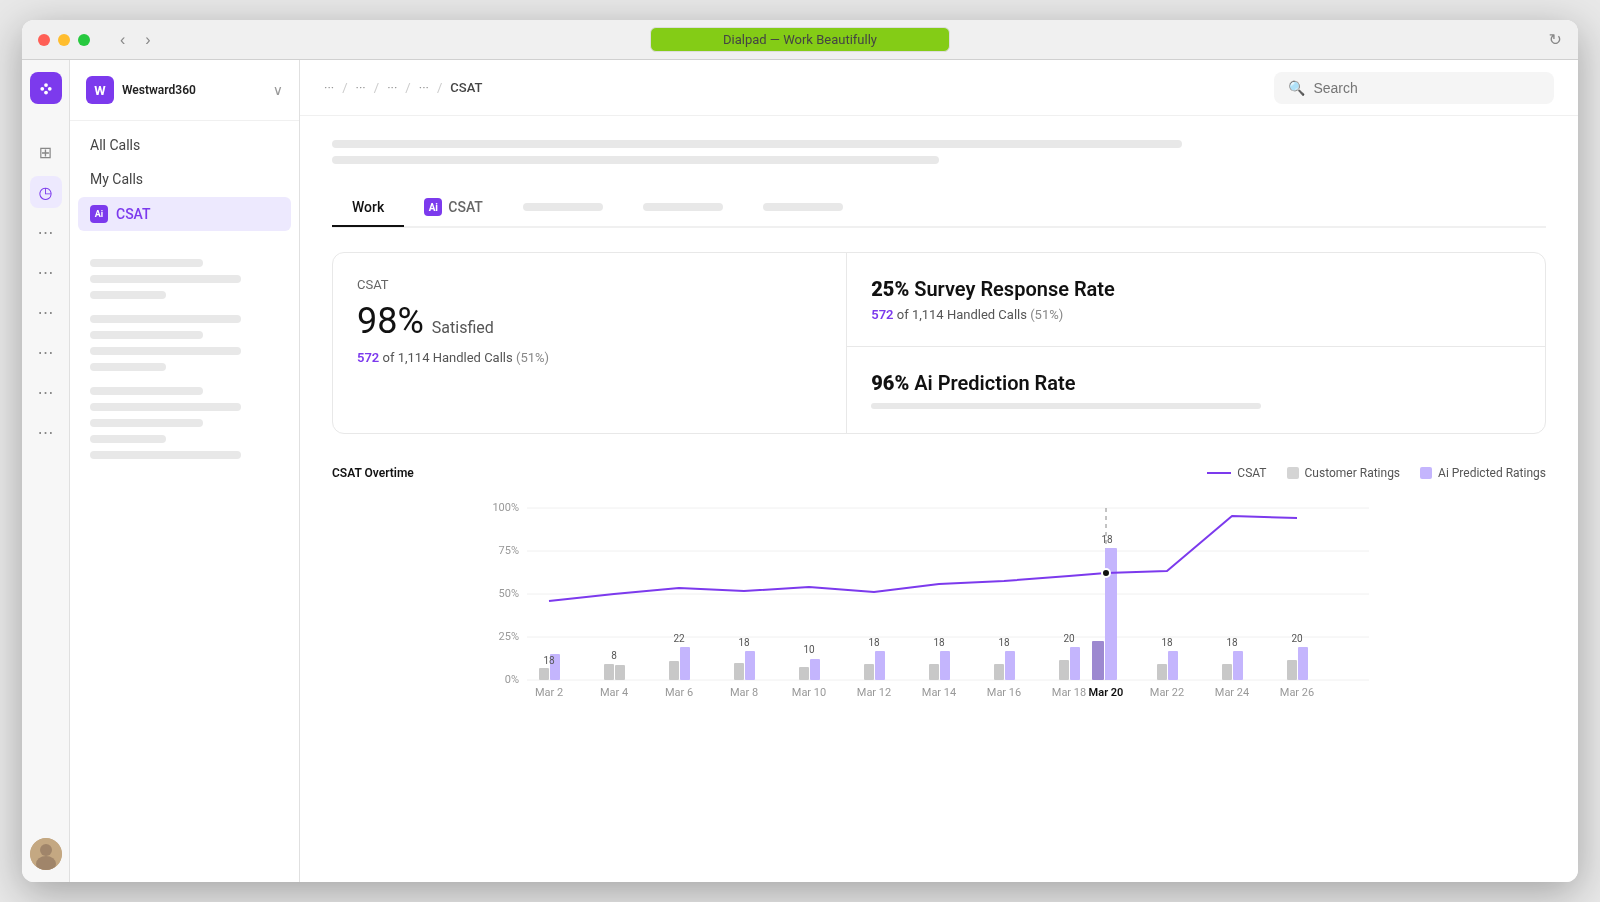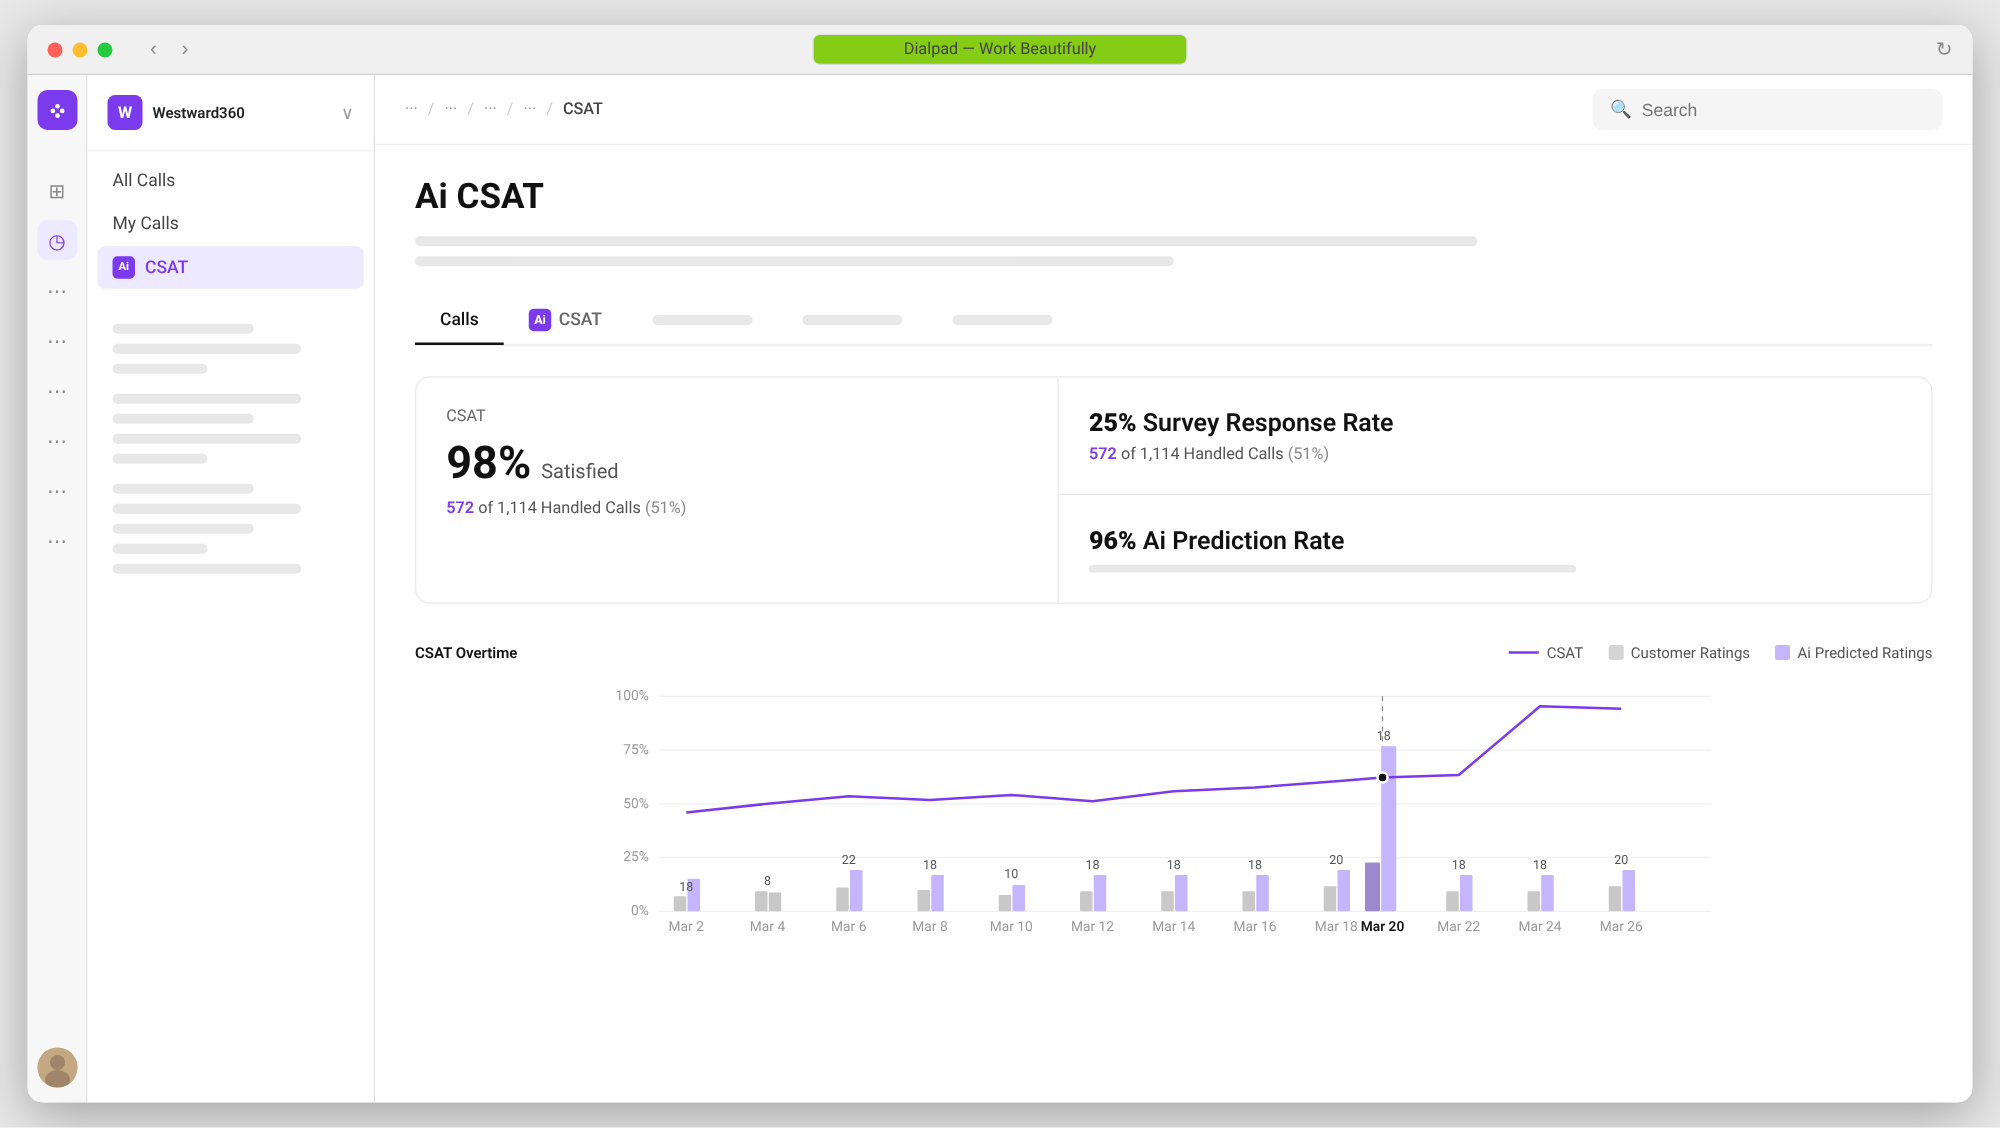--- a/index.html
+++ b/index.html
@@ -341,21 +341,21 @@
       margin-bottom: 8px;
     }
     .stat-main {
       display: flex;
       align-items: baseline;
       gap: 8px;
       margin-bottom: 8px;
     }
     .stat-value {
       font-size: 36px;
-      font-weight: 700;
+      font-weight: 400;
       color: #111;
       text-align: center;
     }
     .stat-unit {
       font-size: 16px;
       color: #555;
     }
     .stat-change {
       font-size: 13px;
       color: #555;
@@ -579,30 +579,29 @@
           <span class="breadcrumb-current">CSAT</span>
         </div>
         <div class="search-bar">
           <span class="search-icon">🔍</span>
           <input class="search-input" type="text" placeholder="Search" style="">
         </div>
       </div>
 
       <div class="page-content">
 
-        <h1 class="page-title">Ai CSAT</h1>
 
         <div style="margin-bottom: 24px;">
           <div class="skeleton-bar w70"></div>
           <div class="skeleton-bar w50"></div>
         </div>
 
         <div class="tabs">
           <div class="tab active">
-            <span>Calls</span>
+            <span>Work</span>
           </div>
           <div class="tab">
             <span class="tab-icon">Ai</span>
             <span>CSAT</span>
           </div>
           <div class="tab-skeleton">
               <div class="tab-sk"></div>
             </div>
           <div class="tab-skeleton">
               <div class="tab-sk"></div>

